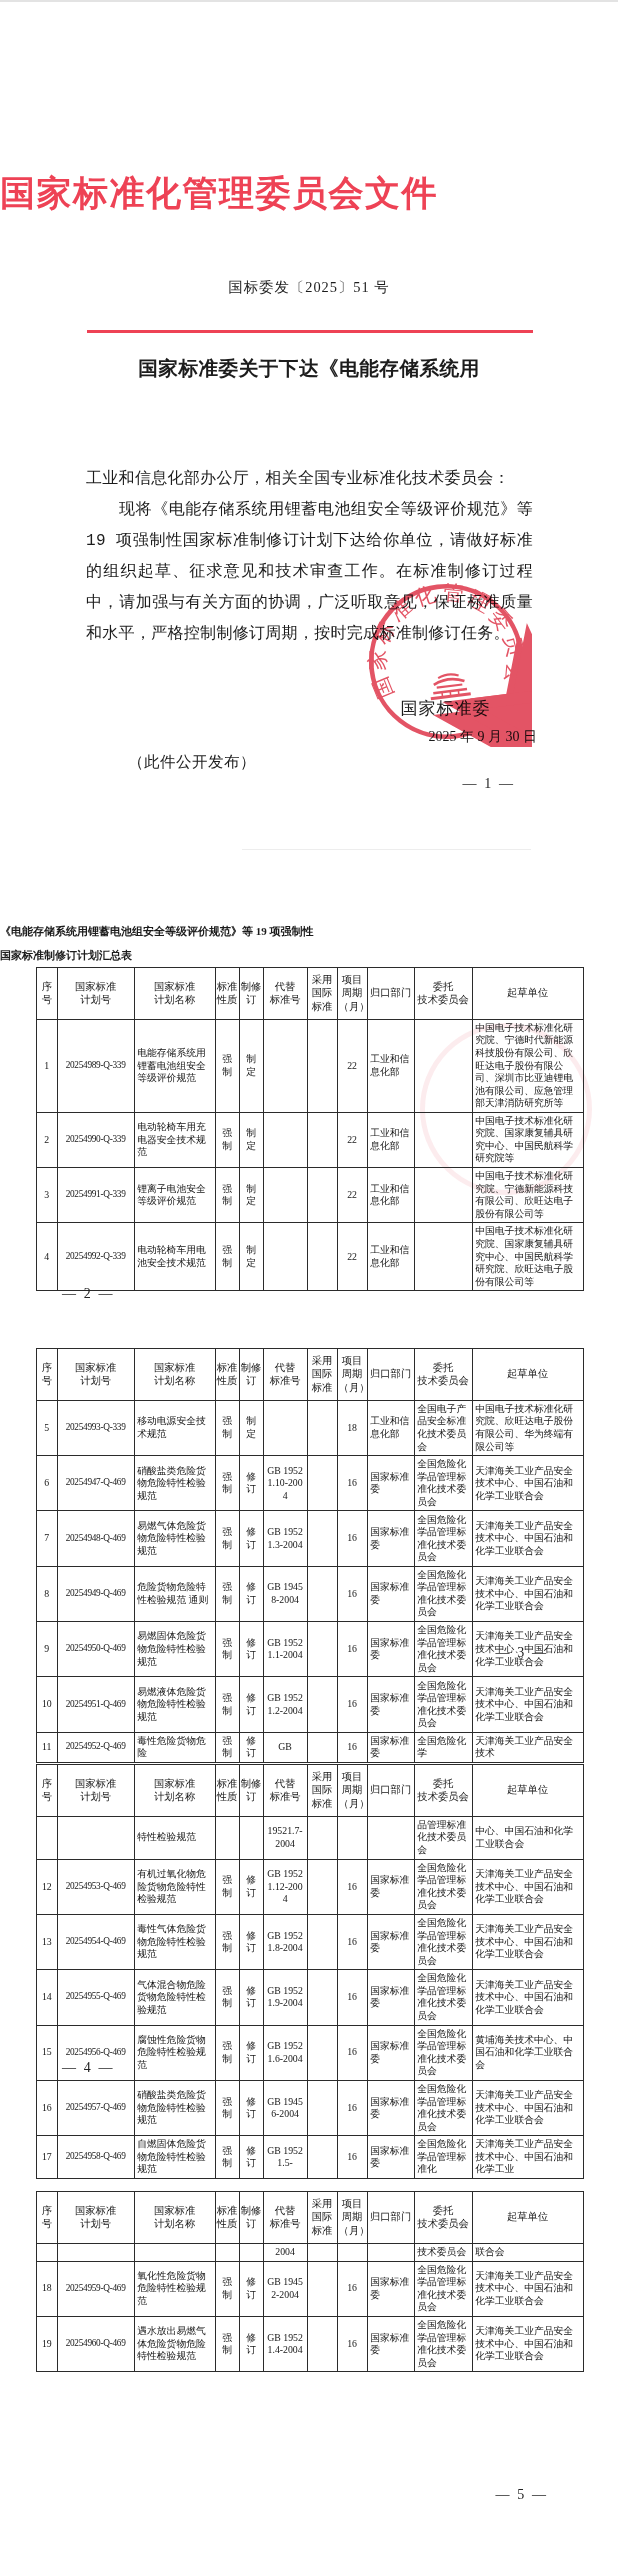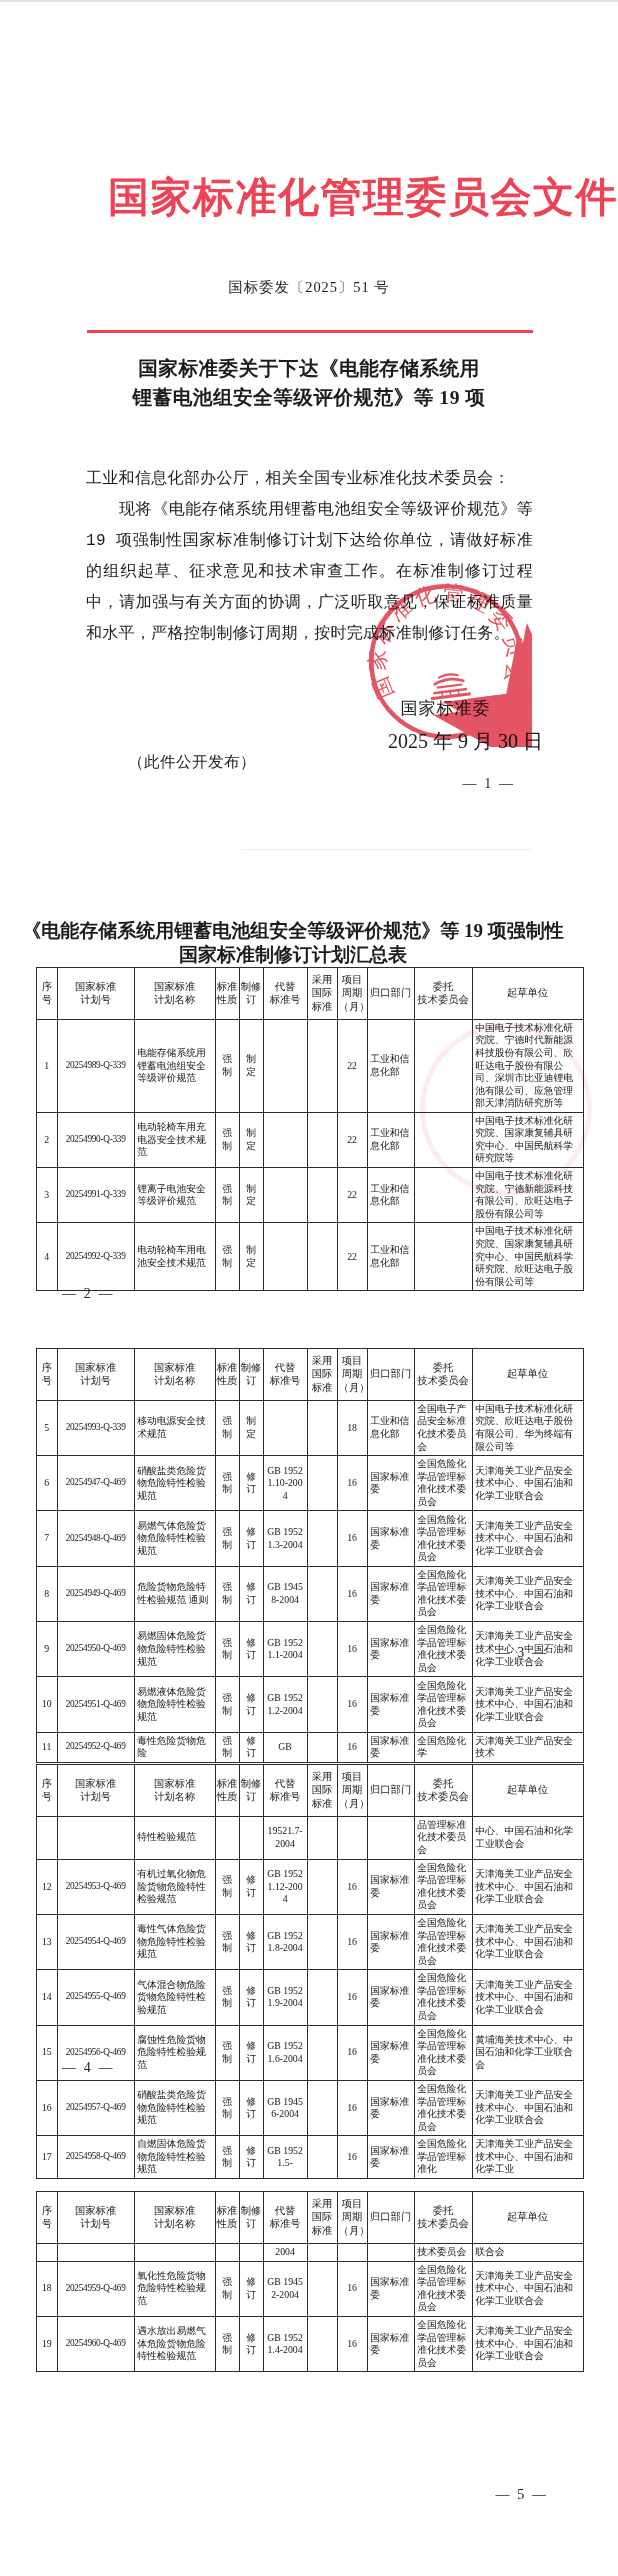--- a/index.html
+++ b/index.html
@@ -11,47 +11,47 @@
   body{
     width:618px;height:3401px;position:relative;background:#ffffff;
     font-family:"Liberation Serif","DejaVu Serif",serif;color:var(--ink);
     overflow:hidden;
   }
   .abs{position:absolute;}
   .scan-edge-top{left:0;top:0;width:618px;height:2.1px;background:#e3e3e3;}
   .page-split{left:242px;top:849px;width:289px;height:1px;background:#ededed;}
 
   
-  .org-header{left:0;top:170px;width:618px;text-align:right;
-    font-size:41px;font-weight:bold;color:var(--accent_red);letter-spacing:1.5px;}
+  .org-header{left:0;top:170px;width:618px;text-align:left;
+    font-size:35px;font-weight:bold;color:var(--accent_red);letter-spacing:1.5px;}
   .doc-number{left:0;top:278px;width:618px;text-align:center;font-size:14.4px;letter-spacing:1px;}
   .red-rule{left:87px;top:330px;width:446px;height:2.6px;background:var(--accent_red);}
   .doc-title{left:0;top:354px;width:618px;text-align:center;
     font-size:19.6px;font-weight:bold;line-height:29px;letter-spacing:0.5px;}
   .body-text{left:86px;top:464px;width:447px;font-size:16px;line-height:31px;
     text-align:justify;letter-spacing:0.3px;font-family:Liberation Mono, monospace;}
   .body-text p{margin:0;}
   .body-text .indent{text-indent:33px;}
   .signer{left:354px;top:697px;width:183px;text-align:center;font-size:17px;letter-spacing:1px;}
-  .sign-date{left:374px;top:728px;width:183px;text-align:center;font-size:20px;}
+  .sign-date{left:354px;top:728px;width:183px;text-align:right;font-size:14px;}
   .public-note{left:128px;top:752px;font-size:15.5px;letter-spacing:0.5px;}
   .pagenum{font-size:14px;color:#222;letter-spacing:2.1px;}
   .pg1{top:776px;right:103px;}
   .pg2{top:1286px;left:62px;}
   .pg3{top:1645px;right:70px;}
   .pg4{top:2060px;left:62px;}
   .pg5{top:2487px;right:70px;}
 
   
   .seal{left:361px;top:576px;width:171px;height:171px;mix-blend-mode:multiply;opacity:.88;}
   .ghost-seal{left:420px;top:1023px;width:162px;height:162px;border:5.2px solid rgba(226,70,85,.10);
     border-radius:50%;}
 
   
-  .tbl-title{left:0;width:586px;text-align:center;font-size:19px;font-weight:bold;line-height:24px;}
+  .tbl-title{left:0;width:586px;font-size:11px;font-weight:bold;line-height:24px;}
   .tt1{top:919px;}
   table{border-collapse:collapse;table-layout:fixed;width:547px;background:transparent;}
   .tbl{left:36px;}
   .tbl-2{top:967px;}
   .tbl-3{top:1348px;}
   .tbl-4{top:1764px;}
   .tbl-5{top:2191px;}
   th,td{border:0.8px solid #2b2b2b;font-size:9.8px;line-height:1.28;padding:2.1px 2.6px;
     text-align:center;vertical-align:middle;word-break:break-all;color:#161616;}
   th{font-size:10.3px;font-weight:normal;white-space:pre-line;padding:4.6px 1px;line-height:1.35;}
@@ -65,21 +65,20 @@
 <body>
 
 <div class="abs scan-edge-top"></div>
 
 <div class="abs org-header">国家标准化管理委员会文件</div>
 <div class="abs doc-number">国标委发〔2025〕51 号</div>
 <div class="abs red-rule"></div>
 
 <div class="abs doc-title">
   <div>国家标准委关于下达《电能存储系统用</div>
-  <div>锂蓄电池组安全等级评价规范》等 19 项</div>
 </div>
 
 <div class="abs body-text">
   <p>工业和信息化部办公厅，相关全国专业标准化技术委员会：</p>
   <p class="indent">现将《电能存储系统用锂蓄电池组安全等级评价规范》等 19 项强制性国家标准制修订计划下达给你单位，请做好标准的组织起草、征求意见和技术审查工作。在标准制修订过程中，请加强与有关方面的协调，广泛听取意见，保证标准质量和水平，严格控制制修订周期，按时完成标准制修订任务。</p>
 </div>
 
 <div class="abs signer">国家标准委</div>
 <div class="abs sign-date">2025 年 9 月 30 日</div>
 <div class="abs public-note">（此件公开发布）</div>

